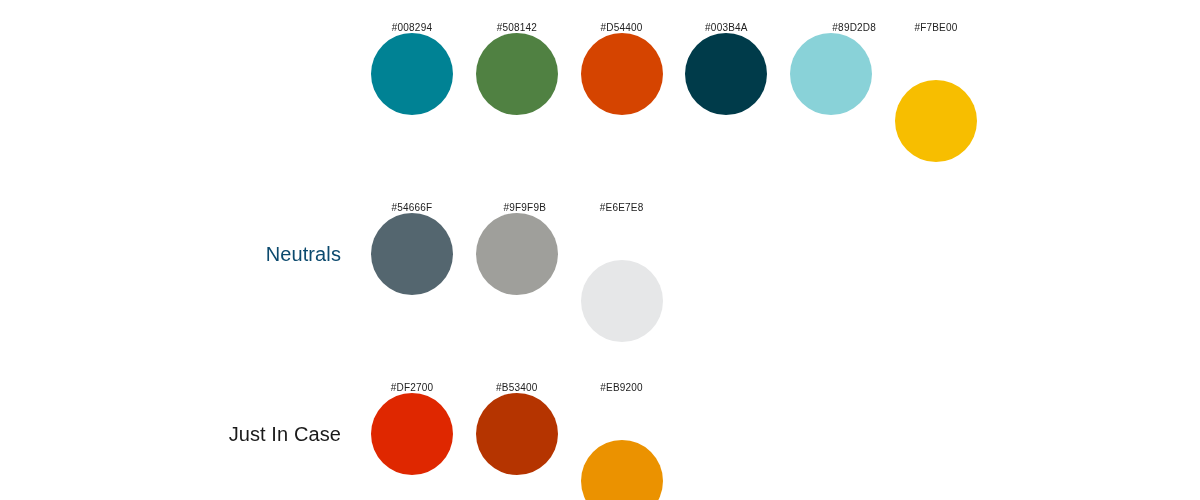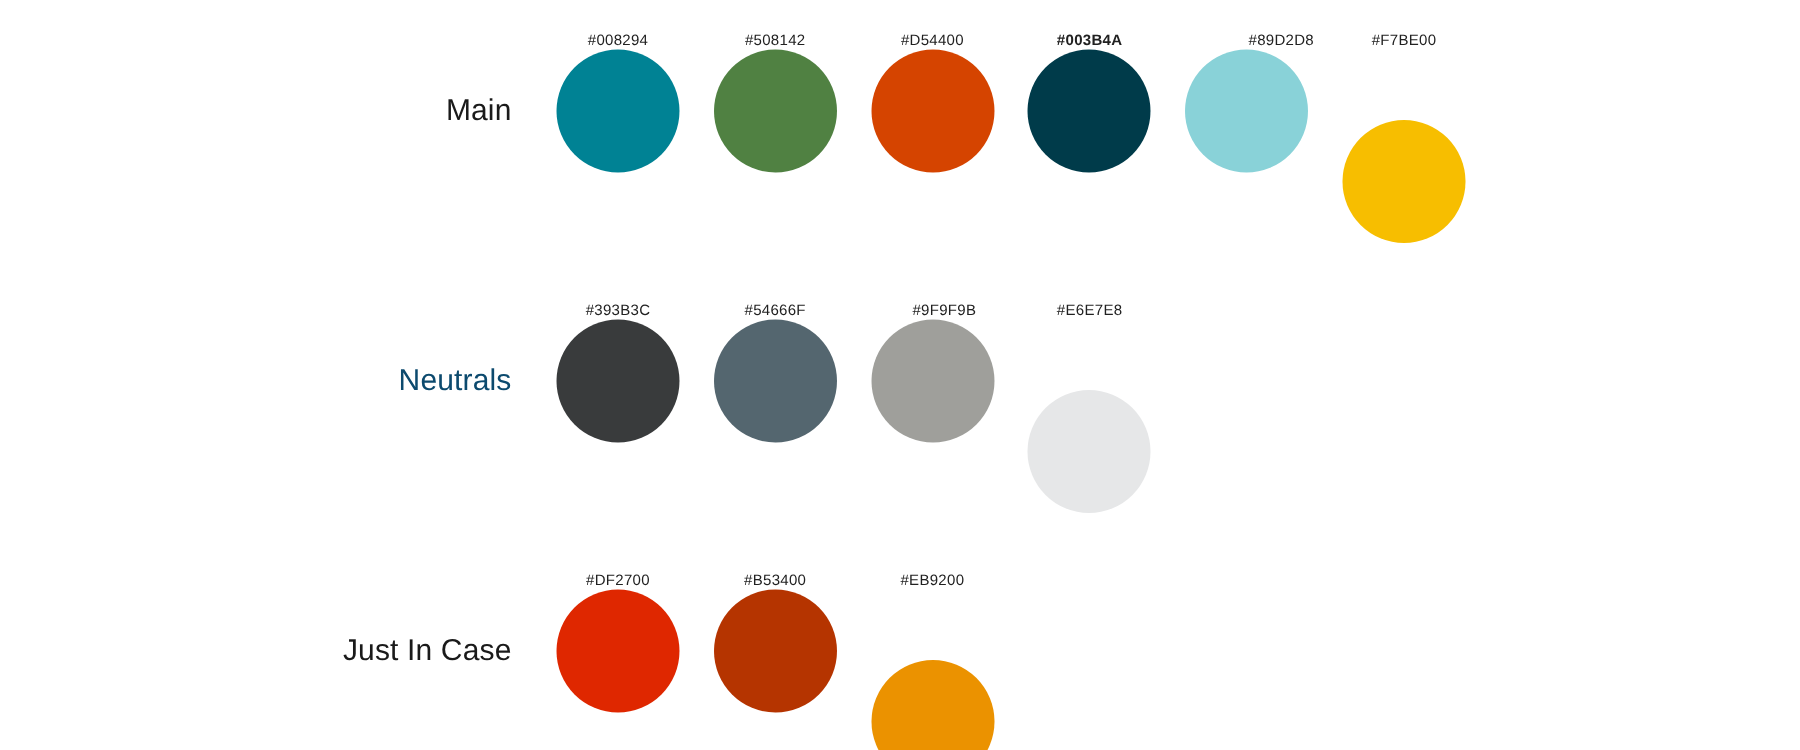--- a/index.html
+++ b/index.html
@@ -83,56 +83,51 @@
     border-radius: 50%;
     flex: none;
   }
 </style>
 </head>
 <body style="background-color: rgb(255, 255, 255);">
 
 <div class="palette">
 
   <div class="palette-row row-main">
-    <div class="row-label" style="color: rgb(26, 26, 26);">Main</div>
     <div class="swatch-strip">
       <div class="swatch">
         <div class="swatch-hex" style="color: rgb(33, 33, 33);">#008294</div>
         <div class="swatch-dot" style="background-color: rgb(0, 130, 148);"></div>
       </div>
       <div class="swatch">
         <div class="swatch-hex" style="color: rgb(33, 33, 33);">#508142</div>
         <div class="swatch-dot" style="background-color: rgb(80, 129, 66);"></div>
       </div>
       <div class="swatch">
         <div class="swatch-hex" style="color: rgb(33, 33, 33);">#D54400</div>
         <div class="swatch-dot" style="background-color: rgb(213, 68, 0);"></div>
       </div>
       <div class="swatch">
-        <div class="swatch-hex" style="color: rgb(33, 33, 33); font-weight: bold;">#003B4A</div>
+        <div class="swatch-hex" style="color: rgb(33, 33, 33);">#003B4A</div>
         <div class="swatch-dot" style="background-color: rgb(0, 59, 74);"></div>
       </div>
       <div class="swatch">
         <div class="swatch-hex" style="color: rgb(33, 33, 33); margin-left: 46px;">#89D2D8</div>
         <div class="swatch-dot" style="background-color: rgb(137, 210, 216);"></div>
       </div>
       <div class="swatch">
         <div class="swatch-hex" style="color: rgb(33, 33, 33);">#F7BE00</div>
         <div class="swatch-dot" style="background-color: rgb(247, 190, 0);"></div>
       </div>
     </div>
   </div>
 
   <div class="palette-row row-neutrals">
     <div class="row-label" style="color: #0c4a6e;">Neutrals</div>
     <div class="swatch-strip">
-      <div class="swatch">
-        <div class="swatch-hex" style="color: rgb(33, 33, 33);">#393B3C</div>
-        <div class="swatch-dot" style="background-color: rgb(57, 59, 60);"></div>
-      </div>
       <div class="swatch">
         <div class="swatch-hex" style="color: rgb(33, 33, 33);">#54666F</div>
         <div class="swatch-dot" style="background-color: rgb(84, 102, 111);"></div>
       </div>
       <div class="swatch">
         <div class="swatch-hex" style="color: rgb(33, 33, 33); margin-left: 16px;">#9F9F9B</div>
         <div class="swatch-dot" style="background-color: rgb(159, 159, 155);"></div>
       </div>
       <div class="swatch">
         <div class="swatch-hex" style="color: rgb(33, 33, 33);">#E6E7E8</div>

